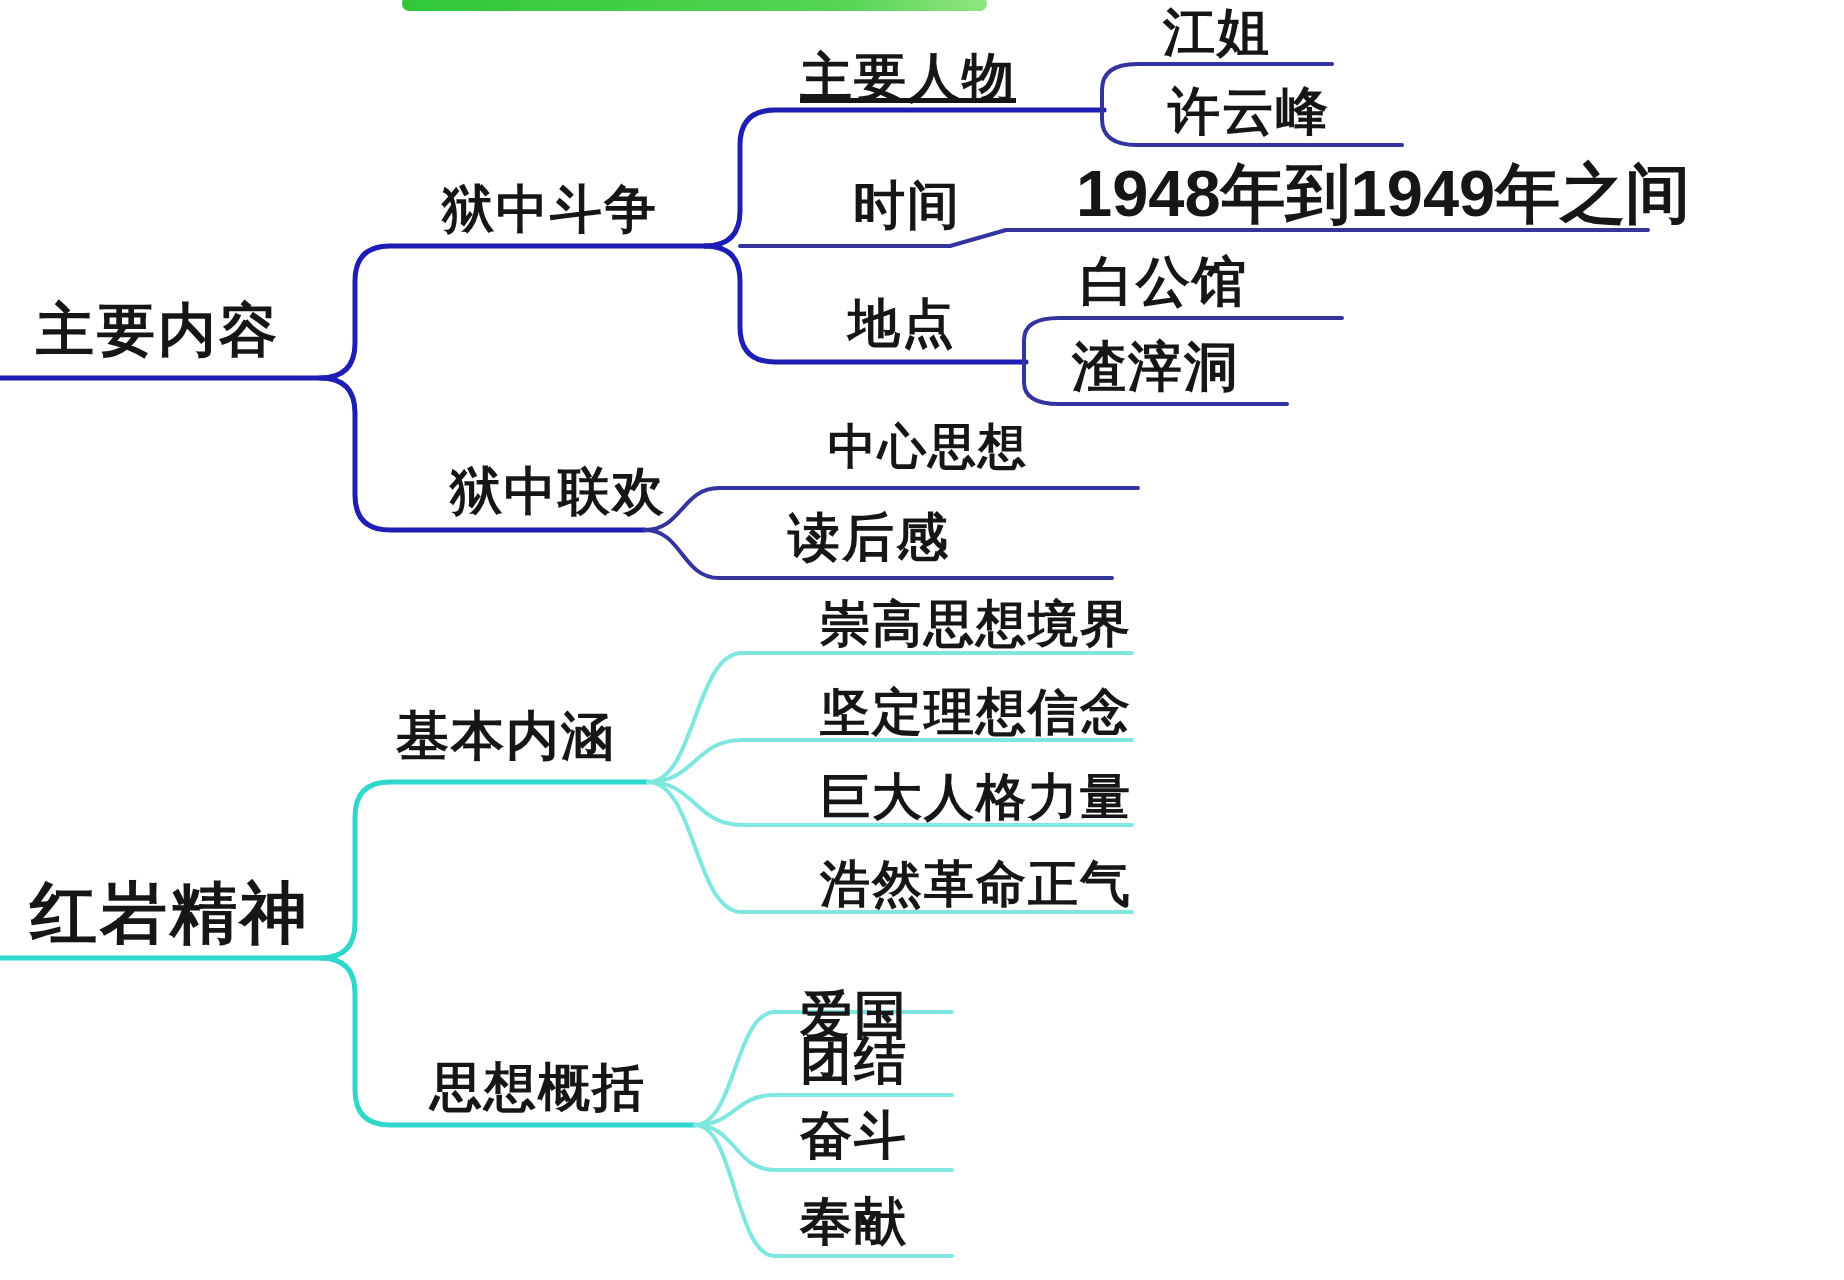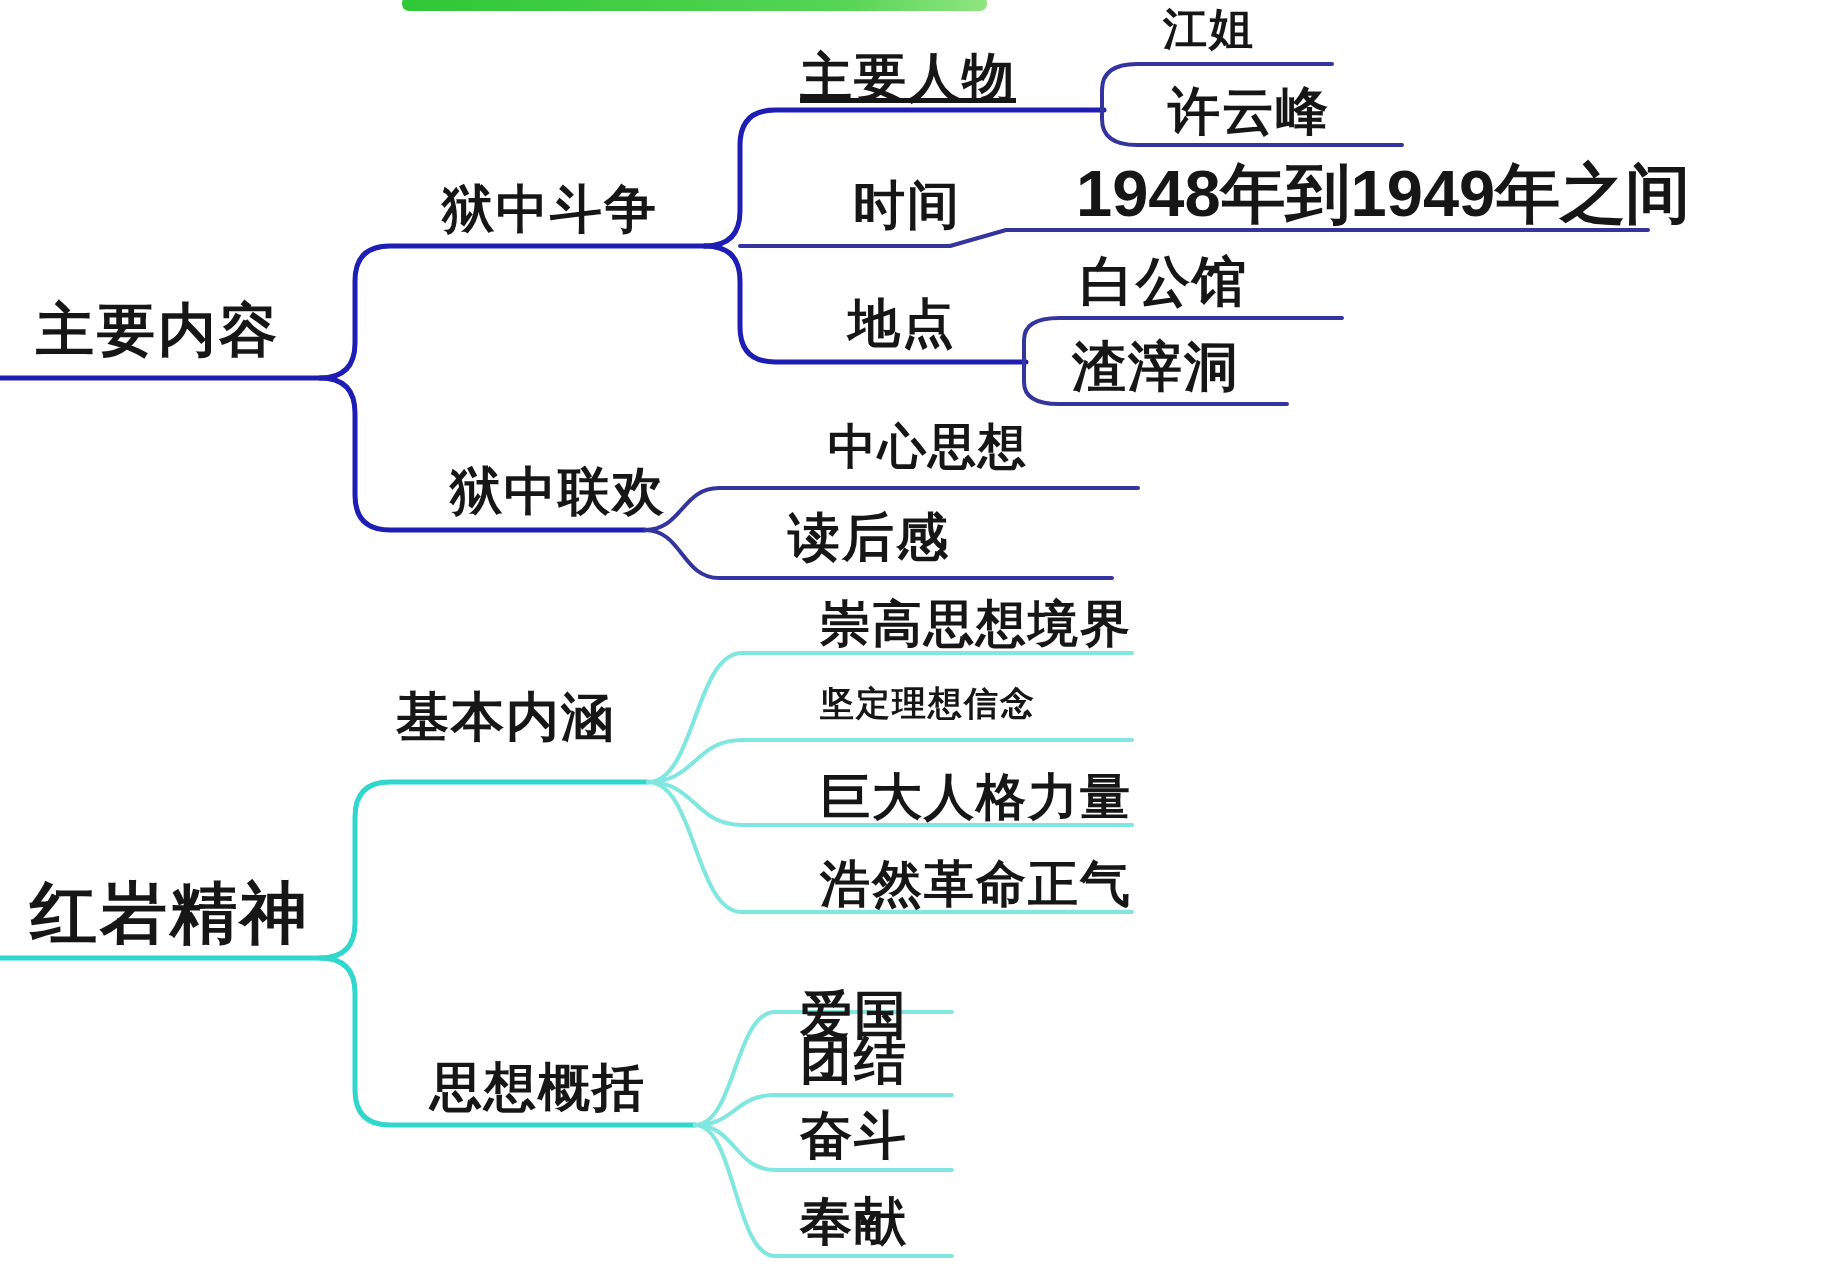--- a/index.html
+++ b/index.html
@@ -65,21 +65,21 @@
       <path d="M 695 1125 C 735 1125 735 1256 775 1256 H 952"></path>
     </g>
   </svg>
 
   <div class="lbl root" style="left:36px;top:300px;font-size:58px;">主要内容</div>
 
   <div class="lbl" style="left:442px;top:182px;font-size:52px;">狱中斗争</div>
 
   <div class="lbl" style="left:800px;top:50px;font-size:52px;text-decoration:underline;">主要人物</div>
 
-  <div class="lbl" style="left:1163px;top:6px;font-size:44px;">江姐</div>
+  <div class="lbl" style="left:1163px;top:6px;font-size:52px;font-family:Liberation Serif, serif;">江姐</div>
 
   <div class="lbl" style="left:1168px;top:84px;font-size:52px;">许云峰</div>
 
   <div class="lbl" style="left:853px;top:178px;font-size:52px;">时间</div>
 
   <div class="lbl" style="left:1076px;top:160px;font-size:65px;letter-spacing:0;">1948年到1949年之间</div>
 
   <div class="lbl" style="left:848px;top:296px;font-size:52px;">地点</div>
 
   <div class="lbl" style="left:1080px;top:253px;font-size:54px;">白公馆</div>
@@ -87,25 +87,25 @@
   <div class="lbl" style="left:1072px;top:338px;font-size:54px;">渣滓洞</div>
 
   <div class="lbl" style="left:450px;top:464px;font-size:52px;">狱中联欢</div>
 
   <div class="lbl" style="left:828px;top:422px;font-size:48px;">中心思想</div>
 
   <div class="lbl" style="left:788px;top:510px;font-size:52px;">读后感</div>
 
   <div class="lbl root" style="left:30px;top:878px;font-size:67px;">红岩精神</div>
 
-  <div class="lbl" style="left:396px;top:689px;font-size:53px;text-align:center;">基本内涵</div>
+  <div class="lbl" style="left:396px;top:708px;font-size:53px;text-align:center;">基本内涵</div>
 
   <div class="lbl" style="left:820px;top:598px;font-size:50px;">崇高思想境界</div>
 
-  <div class="lbl" style="left:820px;top:686px;font-size:34px;">坚定理想信念</div>
+  <div class="lbl" style="left:820px;top:686px;font-size:50px;">坚定理想信念</div>
 
   <div class="lbl" style="left:820px;top:858px;font-size:50px;">浩然革命正气</div>
 
   <div class="lbl" style="left:820px;top:771px;font-size:50px;">巨大人格力量</div>
 
   <div class="lbl" style="left:430px;top:1060px;font-size:52px;">思想概括</div>
 
   <div class="lbl" style="left:800px;top:968px;font-size:52px;margin-top:20px;">爱国</div>
 
   <div class="lbl" style="left:800px;top:1033px;font-size:52px;">团结</div>

